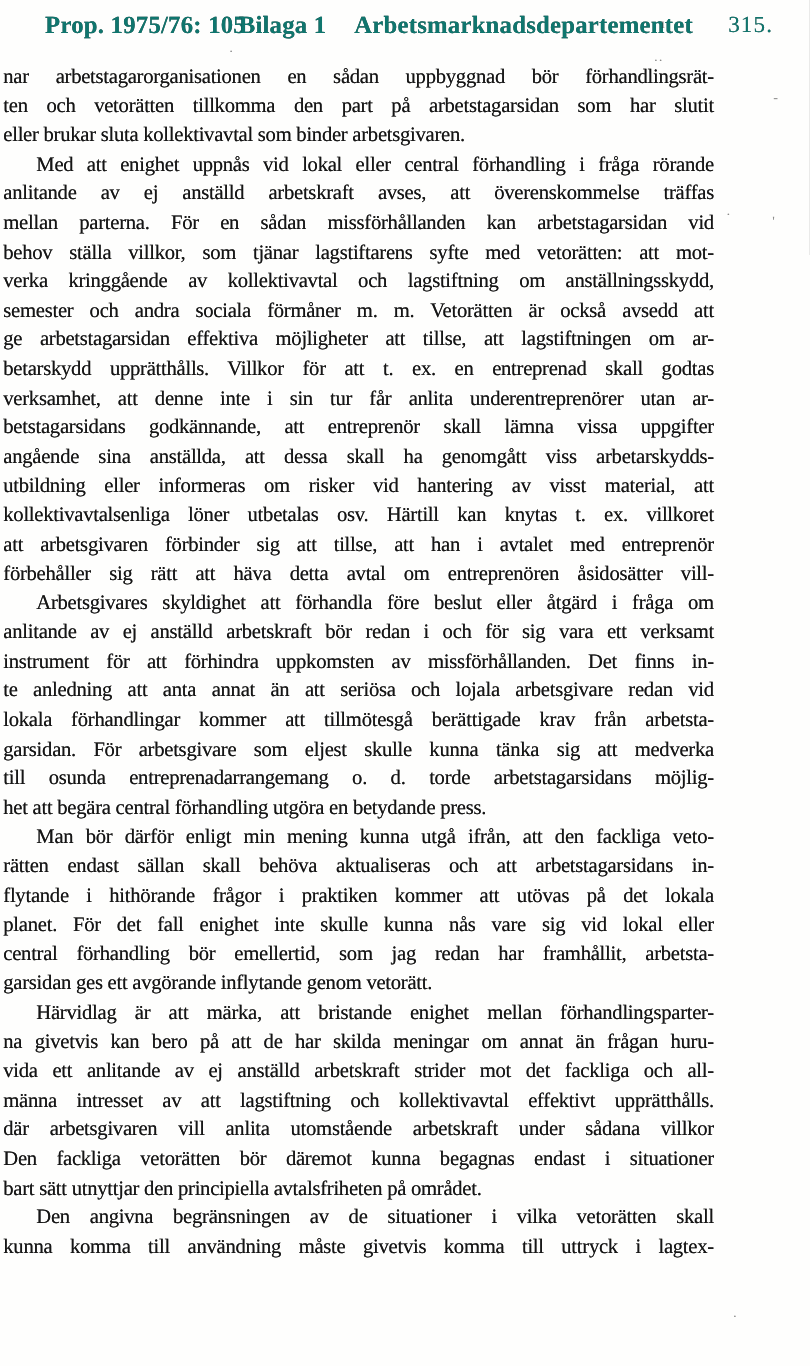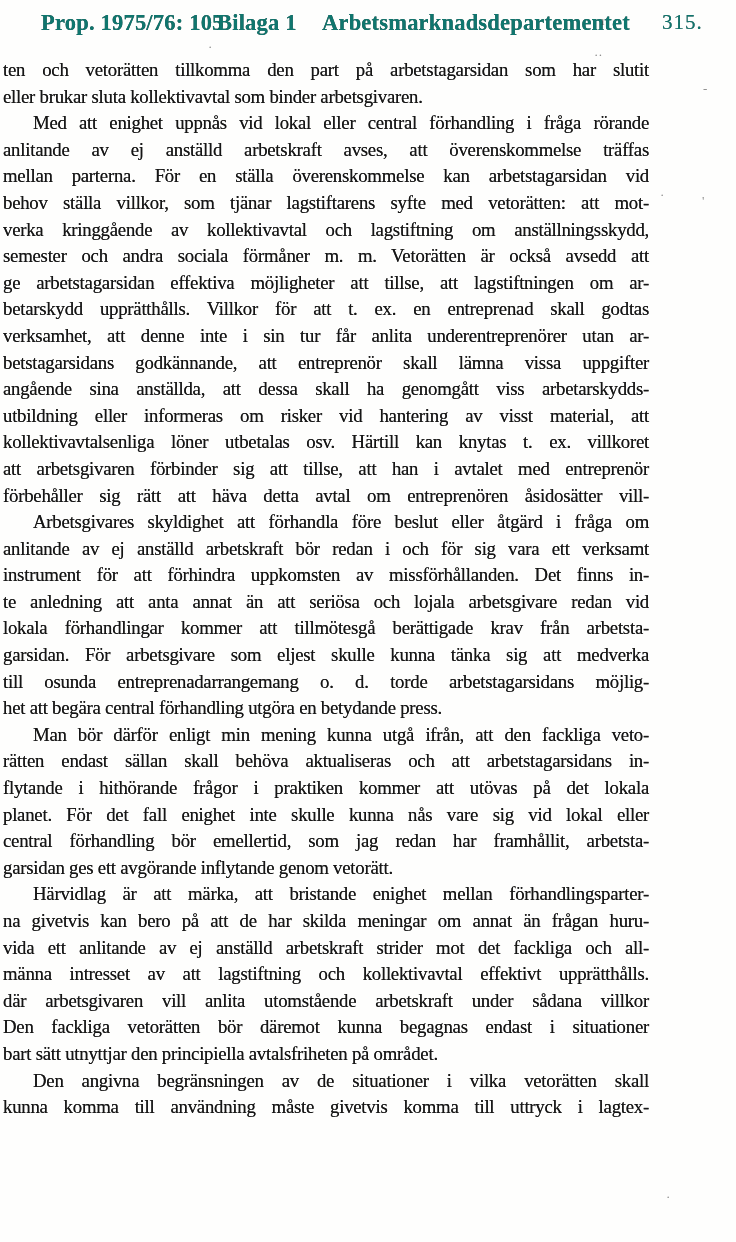--- a/index.html
+++ b/index.html
@@ -51,25 +51,26 @@
 <div class="page">
 
   <div class="header">
     <span class="h-item h-prop">Prop. 1975/76: 105</span>
     <span class="h-item h-annex">Bilaga 1</span>
     <span class="h-item h-dept">Arbetsmarknadsdepartementet</span>
     <span class="h-item h-page">315.</span>
   </div>
 
   <div class="doc-body">
+      <div class="line">nar arbetstagarorganisationen en sådan uppbyggnad bör förhandlingsrät-</div>
       <div class="line">ten och vetorätten tillkomma den part på arbetstagarsidan som har slutit</div>
       <div class="line last">eller brukar sluta kollektivavtal som binder arbetsgivaren.</div>
       <div class="line indent">Med att enighet uppnås vid lokal eller central förhandling i fråga rörande</div>
       <div class="line">anlitande av ej anställd arbetskraft avses, att överenskommelse träffas</div>
-      <div class="line">mellan parterna. För en ställa överenskommelse kan arbetstagarsidan vid</div>
+      <div class="line">mellan parterna. För en sådan missförhållanden kan arbetstagarsidan vid</div>
       <div class="line">behov ställa villkor, som tjänar lagstiftarens syfte med vetorätten: att mot-</div>
       <div class="line">verka kringgående av kollektivavtal och lagstiftning om anställningsskydd,</div>
       <div class="line">semester och andra sociala förmåner m. m. Vetorätten är också avsedd att</div>
       <div class="line">ge arbetstagarsidan effektiva möjligheter att tillse, att lagstiftningen om ar-</div>
       <div class="line">betarskydd upprätthålls. Villkor för att t. ex. en entreprenad skall godtas</div>
       <div class="line">verksamhet, att denne inte i sin tur får anlita underentreprenörer utan ar-</div>
       <div class="line">betstagarsidans godkännande, att entreprenör skall lämna vissa uppgifter</div>
       <div class="line">angående sina anställda, att dessa skall ha genomgått viss arbetarskydds-</div>
       <div class="line">utbildning eller informeras om risker vid hantering av visst material, att</div>
       <div class="line">kollektivavtalsenliga löner utbetalas osv. Härtill kan knytas t. ex. villkoret</div>

